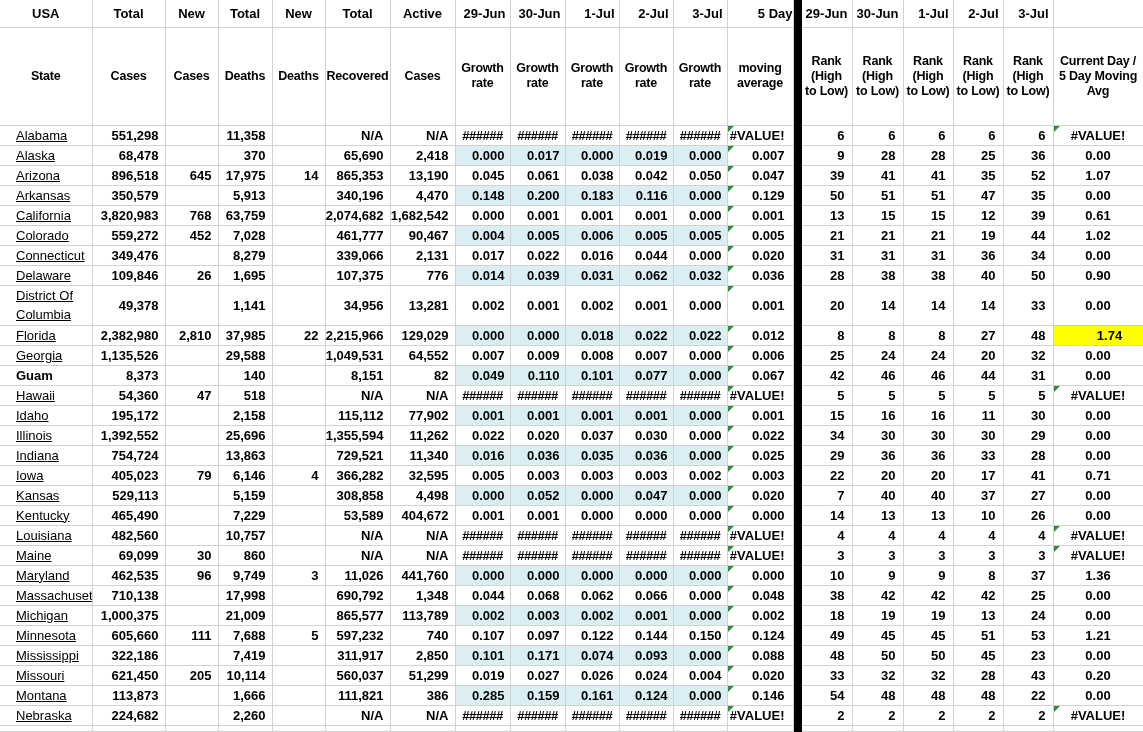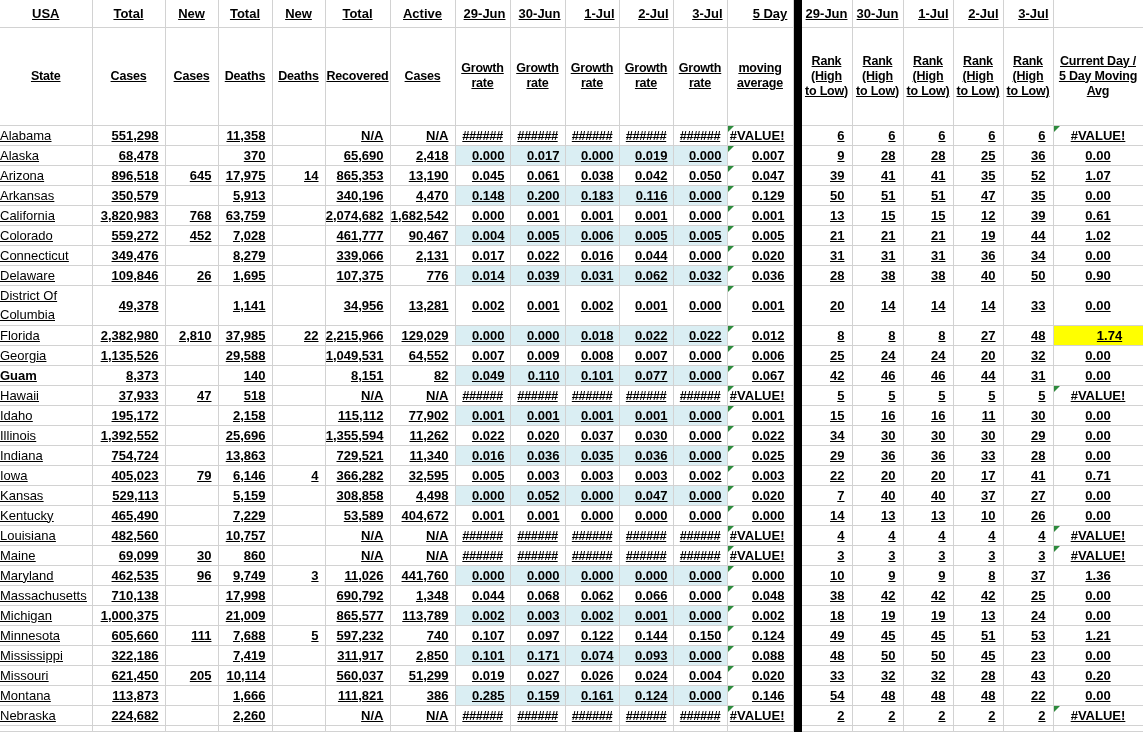--- a/index.html
+++ b/index.html
@@ -1,36 +1,36 @@
 <!DOCTYPE html>
 <html style="--band: #DAEEF3; --hl: #FFFF00; --grid: #D2D2D2; --err: #2E8B3D;"><head>
 <meta charset="utf-8">
 <style>
   html,body{margin:0;padding:0;background:#fff;}
   .sheet{
     width:1143px;height:732px;overflow:hidden;background:#fff;
-    font-family:"Liberation Sans",sans-serif;color:#000;position:relative;text-decoration:underline;
+    font-family:"Liberation Sans",sans-serif;color:#000;position:relative;
   }
   table{border-collapse:collapse;table-layout:fixed;width:1143px;}
   th,td{
     border-right:1px solid var(--grid);border-bottom:1px solid var(--grid);
     padding:0;margin:0;overflow:hidden;position:relative;vertical-align:middle;
     white-space:nowrap;font-size:13px;
   }
   thead tr.h1{height:27px;}
   thead tr.h2{height:98px;}
   tbody tr{height:20px;}
   tbody tr.tall{height:40px;}
   tbody tr.filler{height:6px;}
   th{font-weight:bold;text-align:center;white-space:pre-line;font-size:12.5px;letter-spacing:-0.2px;line-height:15px;}
   tr.h1 th{white-space:nowrap;font-size:13px;letter-spacing:0;}
   th.date{text-align:right;padding-right:4px;margin-top:16px;}
-  th.fiveday{text-align:center;padding-left:20px;}
+  th.fiveday{text-align:right;padding-left:20px;}
   .divider{background:#000;border-right-color:#000;border-bottom-color:#000;}
-  td.state{text-align:left;padding-left:0;text-decoration:underline;white-space:pre-line;line-height:19px;font-weight:normal;}
+  td.state{text-align:left;padding-left:16px;text-decoration:underline;white-space:pre-line;line-height:19px;font-weight:normal;}
   td.state.nound{text-decoration:none;font-weight:bold;}
   td.num{font-weight:bold;text-align:right;padding-right:6px;}
   td.growth{font-weight:bold;text-align:right;padding-right:5px;}
   td.band{background:var(--band);}
   td.hash{text-align:center;padding-right:0;letter-spacing:-0.5px;}
   td.avg{font-weight:bold;text-align:right;padding-right:8px;}
   td.rank{font-weight:bold;text-align:right;padding-right:7px;}
   td.ratio{font-weight:bold;text-align:center;}
   td.yellow{background:var(--hl);padding-left:23px;}
   .tri{position:absolute;top:0;left:0;width:0;height:0;
@@ -388,21 +388,21 @@
           <td class="divider"></td>
           <td class="rank">42</td>
           <td class="rank">46</td>
           <td class="rank">46</td>
           <td class="rank">44</td>
           <td class="rank">31</td>
           <td class="ratio">0.00</td>
         </tr>
         <tr>
           <td class="state">Hawaii</td>
-          <td class="num">37,933</td>
+          <td class="num">54,360</td>
           <td class="num">47</td>
           <td class="num">518</td>
           <td class="num"></td>
           <td class="num">N/A</td>
           <td class="num">N/A</td>
           <td class="growth hash">######</td>
           <td class="growth hash">######</td>
           <td class="growth hash">######</td>
           <td class="growth hash">######</td>
           <td class="growth hash">######</td>

